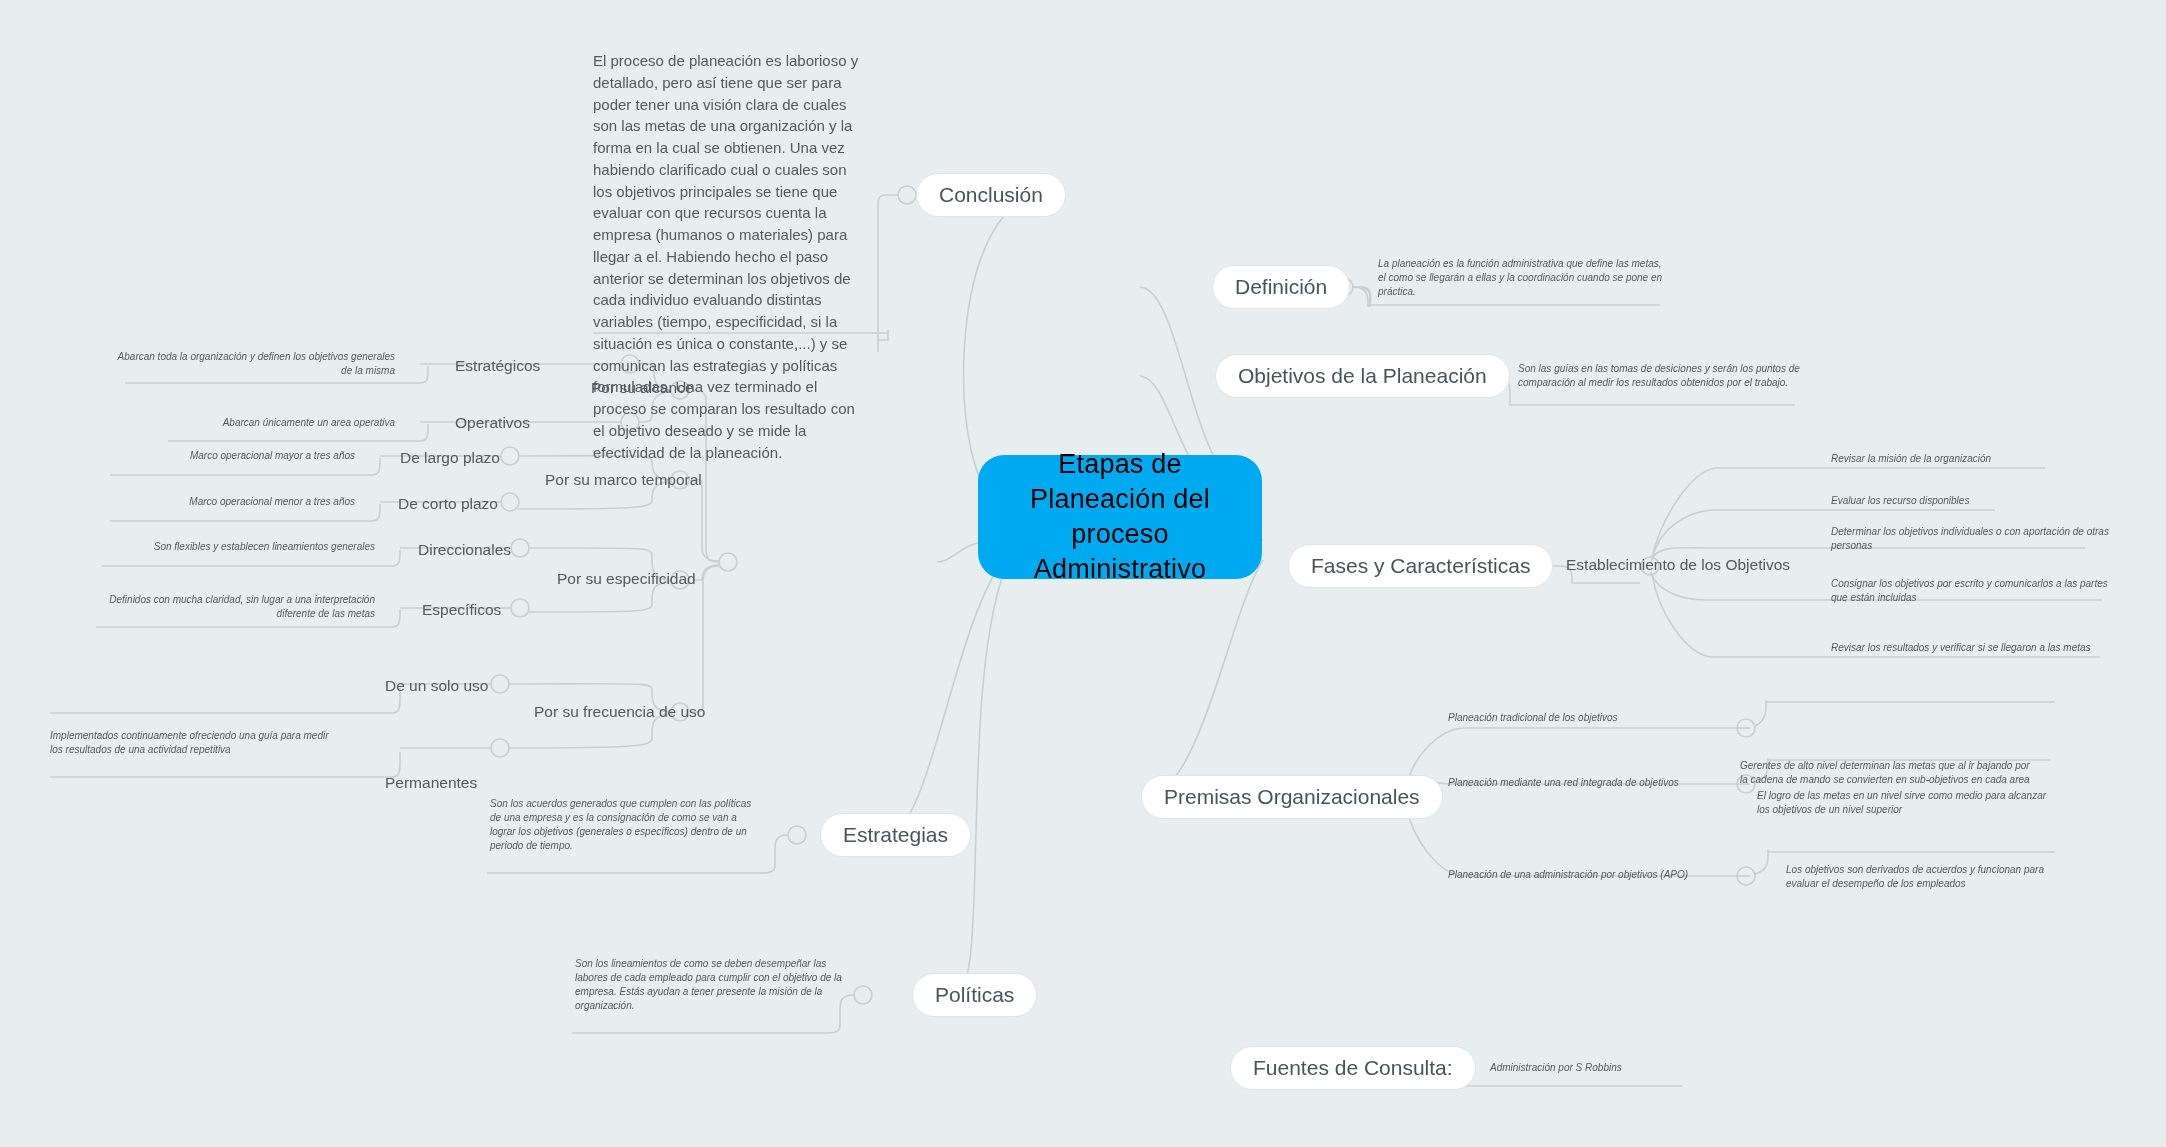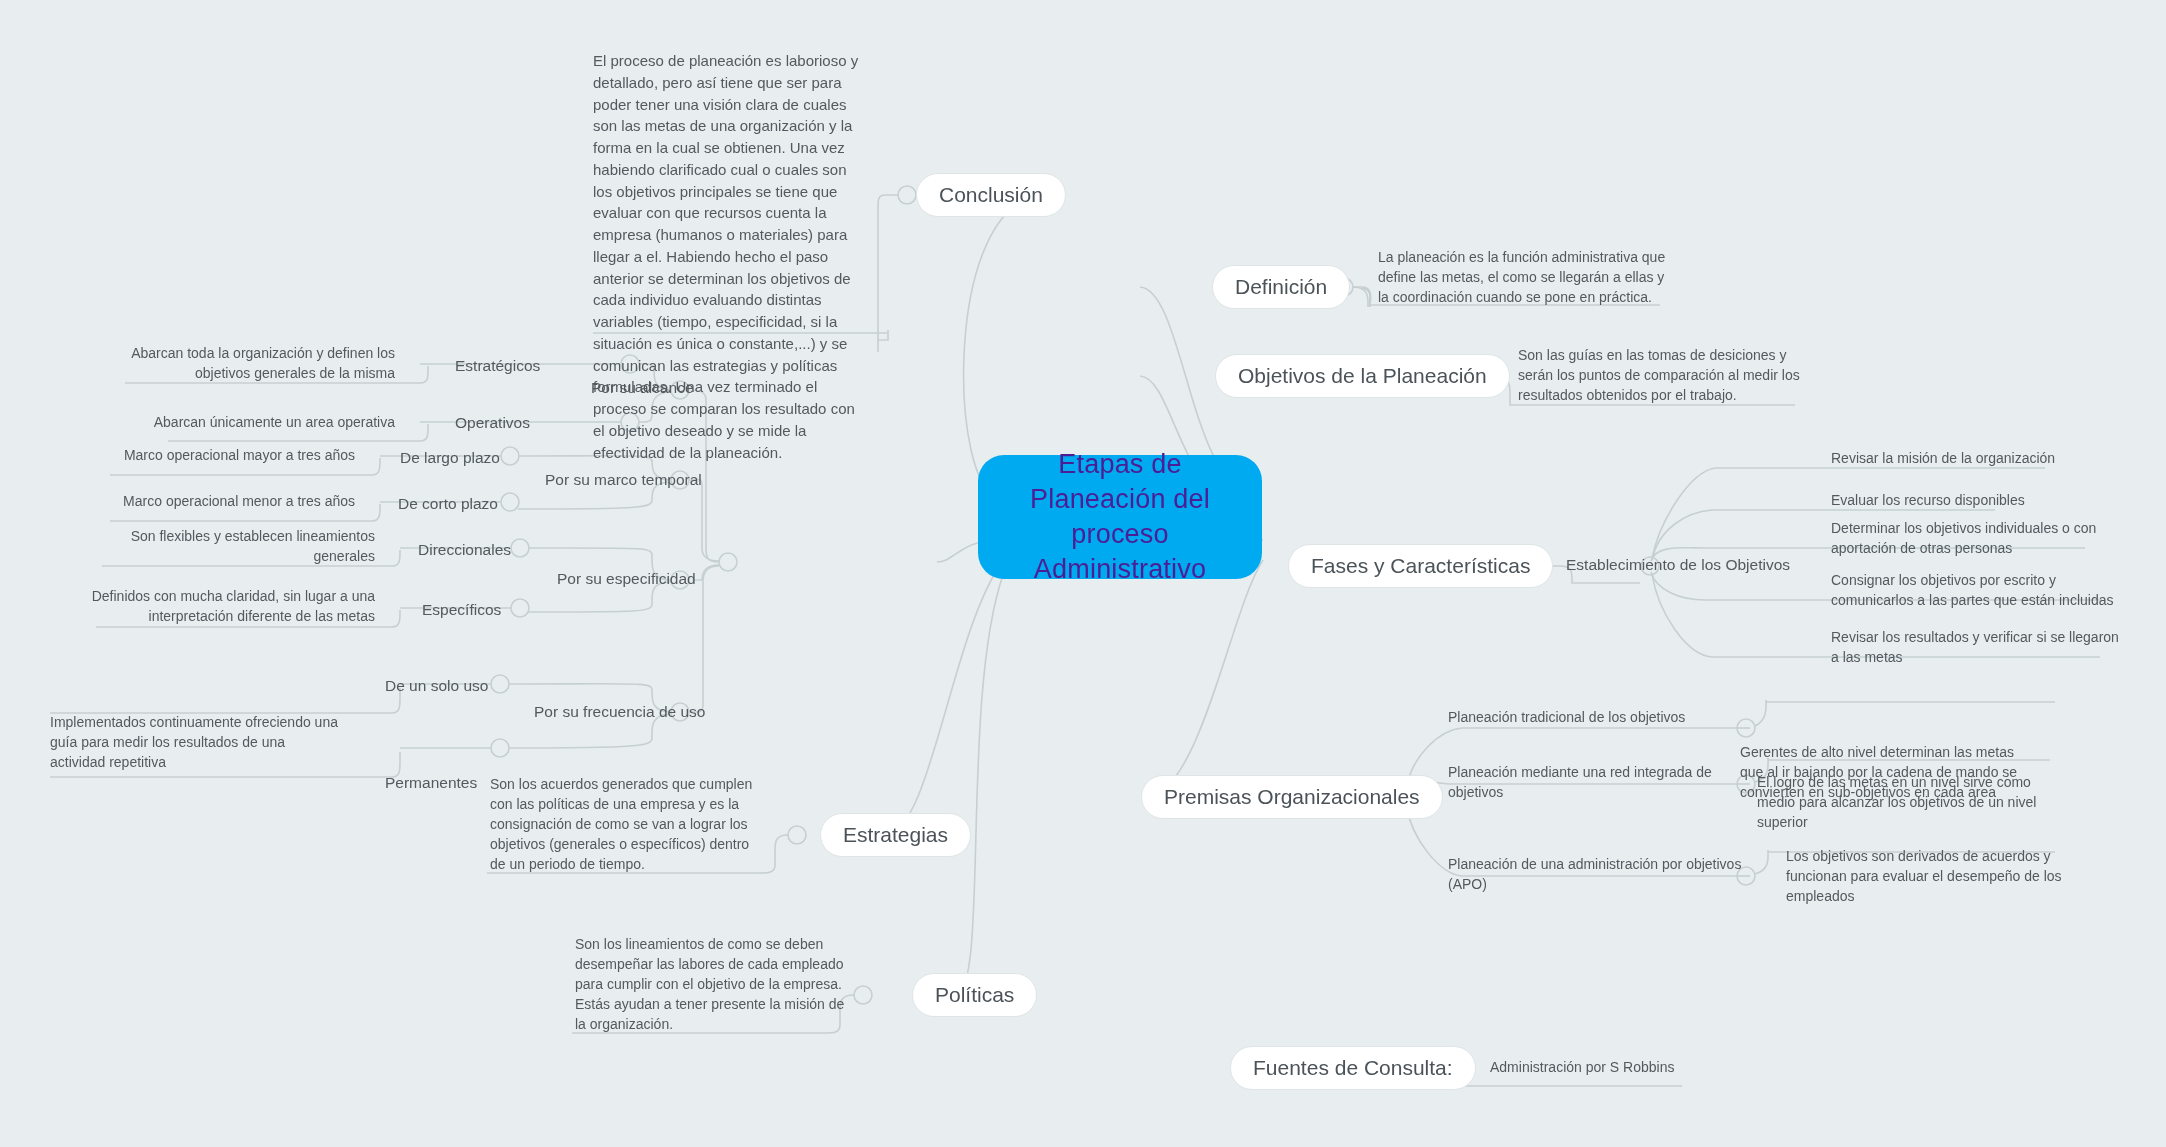--- a/index.html
+++ b/index.html
@@ -14,21 +14,21 @@
   #canvas{position:absolute;left:0;top:0;width:2166px;height:1147px;}
   svg#wires{position:absolute;left:0;top:0;width:2166px;height:1147px;pointer-events:none;}
   svg#wires path{fill:none;stroke:#c6cfd2;stroke-width:1.6;}
   svg#wires circle{fill:#e8eef0;stroke:#c6cfd2;stroke-width:1.6;}
 
   .node{position:absolute;box-sizing:border-box;}
 
   
   .root{
     background:#00AAF0;
-    color:#4c1d95;
+    color:#000000;
     border-radius:26px;
     display:flex;align-items:center;justify-content:center;
     text-align:center;
     font-size:27px;
     line-height:1.30;
     letter-spacing:.2px;
     padding:10px 14px;
   }
 
   
@@ -51,23 +51,23 @@
     font-size:15.5px;
     line-height:1.35;
     display:flex;align-items:center;
     white-space:nowrap;
   }
   .sub.left{justify-content:flex-start;text-align:left;}
 
   
   .leaf{
     color:#53595e;
-    font-size:14px;
+    font-size:10px;
     line-height:1.42;
-    display:flex;align-items:center;
+    display:flex;align-items:center;font-style:italic;
   }
   .leaf.right{justify-content:flex-end;text-align:right;}
   .leaf.left{justify-content:flex-start;text-align:left;}
 
   .note{
     color:#53595e;
     font-size:15px;
     line-height:1.45;
     text-align:left;
   }

